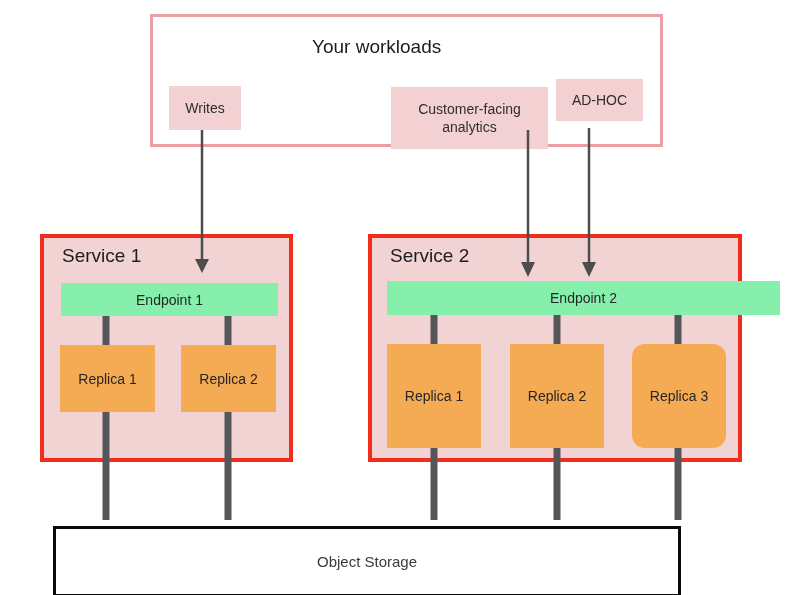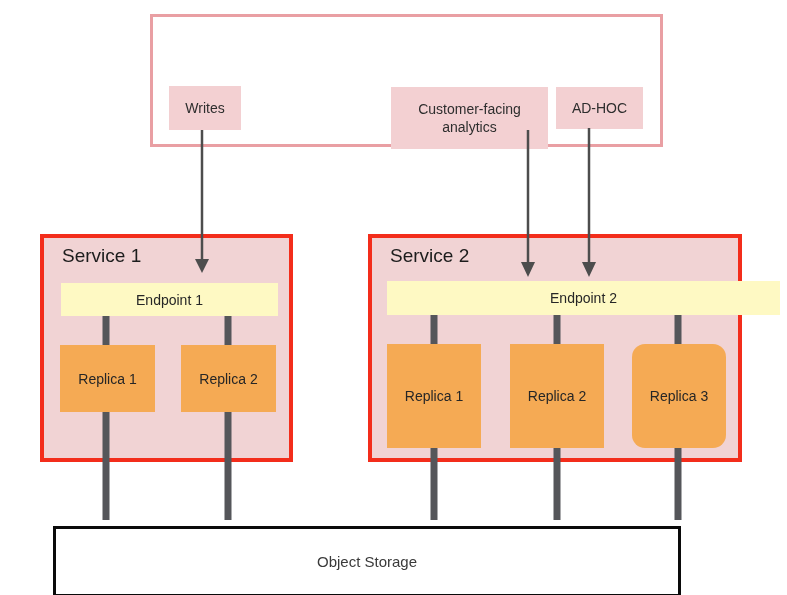--- a/index.html
+++ b/index.html
@@ -6,32 +6,32 @@
   body{font-family:"Liberation Sans","DejaVu Sans",sans-serif;}
   #canvas{position:relative;width:787px;height:595px;background:#ffffff;overflow:hidden;}
   .abs{position:absolute;box-sizing:border-box;}
 
   
   .workloads-box{left:150px;top:14px;width:513px;height:133px;background:#ffffff;border:3px solid #e99fa3;z-index:1;}
   .workloads-title{left:312px;top:36px;font-size:19px;color:#1c1c1c;z-index:1;white-space:nowrap;}
   .pill{background:#f3d0d2;color:#2e2e2e;font-size:14px;display:flex;align-items:center;justify-content:center;text-align:center;z-index:1;line-height:18px;}
   .pill-writes{left:169px;top:86px;width:72px;height:44px;}
   .pill-customer{left:391px;top:87px;width:157px;height:62px;}
-  .pill-adhoc{left:556px;top:87px;width:87px;height:42px;}
+  .pill-adhoc{left:556px;top:79px;width:87px;height:42px;}
 
   
   .service-box{background:#f1d3d4;border:4px solid #f32d1b;z-index:1;}
   .service1{left:40px;top:234px;width:253px;height:228px;}
   .service2{left:368px;top:234px;width:374px;height:228px;}
   .service-label{font-size:19px;color:#1c1c1c;z-index:3;white-space:nowrap;}
   .service1-label{left:62px;top:245px;text-align:center;}
   .service2-label{left:390px;top:245px;}
 
   
-  .endpoint{background:#fef9c3;color:#262626;font-size:14px;display:flex;align-items:center;justify-content:center;z-index:3;}
+  .endpoint{background:#86efac;color:#262626;font-size:14px;display:flex;align-items:center;justify-content:center;z-index:3;}
   .endpoint1{left:61px;top:283px;width:217px;height:33px;}
   .endpoint2{left:387px;top:281px;width:393px;height:34px;}
 
   
   .replica{background:#f5aa54;color:#262626;font-size:14px;display:flex;align-items:center;justify-content:center;z-index:3;}
   .s1r{top:345px;width:95px;height:67px;}
   .s1r1{left:60px;} .s1r2{left:181px;}
   .s2r{top:344px;width:94px;height:104px;}
   .s2r1{left:387px;} .s2r2{left:510px;} .s2r3{left:632px;border-radius:13px;}
 
@@ -40,20 +40,21 @@
 
   
   .wires{left:0;top:0;width:787px;height:595px;z-index:2;pointer-events:none;}
 </style>
 </head>
 <body>
 
 <div id="canvas">
 
   <div class="abs workloads-box"></div>
+  <div class="abs workloads-title">Your workloads</div>
   <div class="abs pill pill-writes">Writes</div>
   <div class="abs pill pill-customer">Customer-facing analytics</div>
   <div class="abs pill pill-adhoc">AD-HOC</div>
 
   <div class="abs service-box service1"></div>
   <div class="abs service-box service2"></div>
 
   <svg class="abs wires" width="787" height="595" viewBox="0 0 787 595">
 
     <g stroke="#55565a" stroke-width="7">

